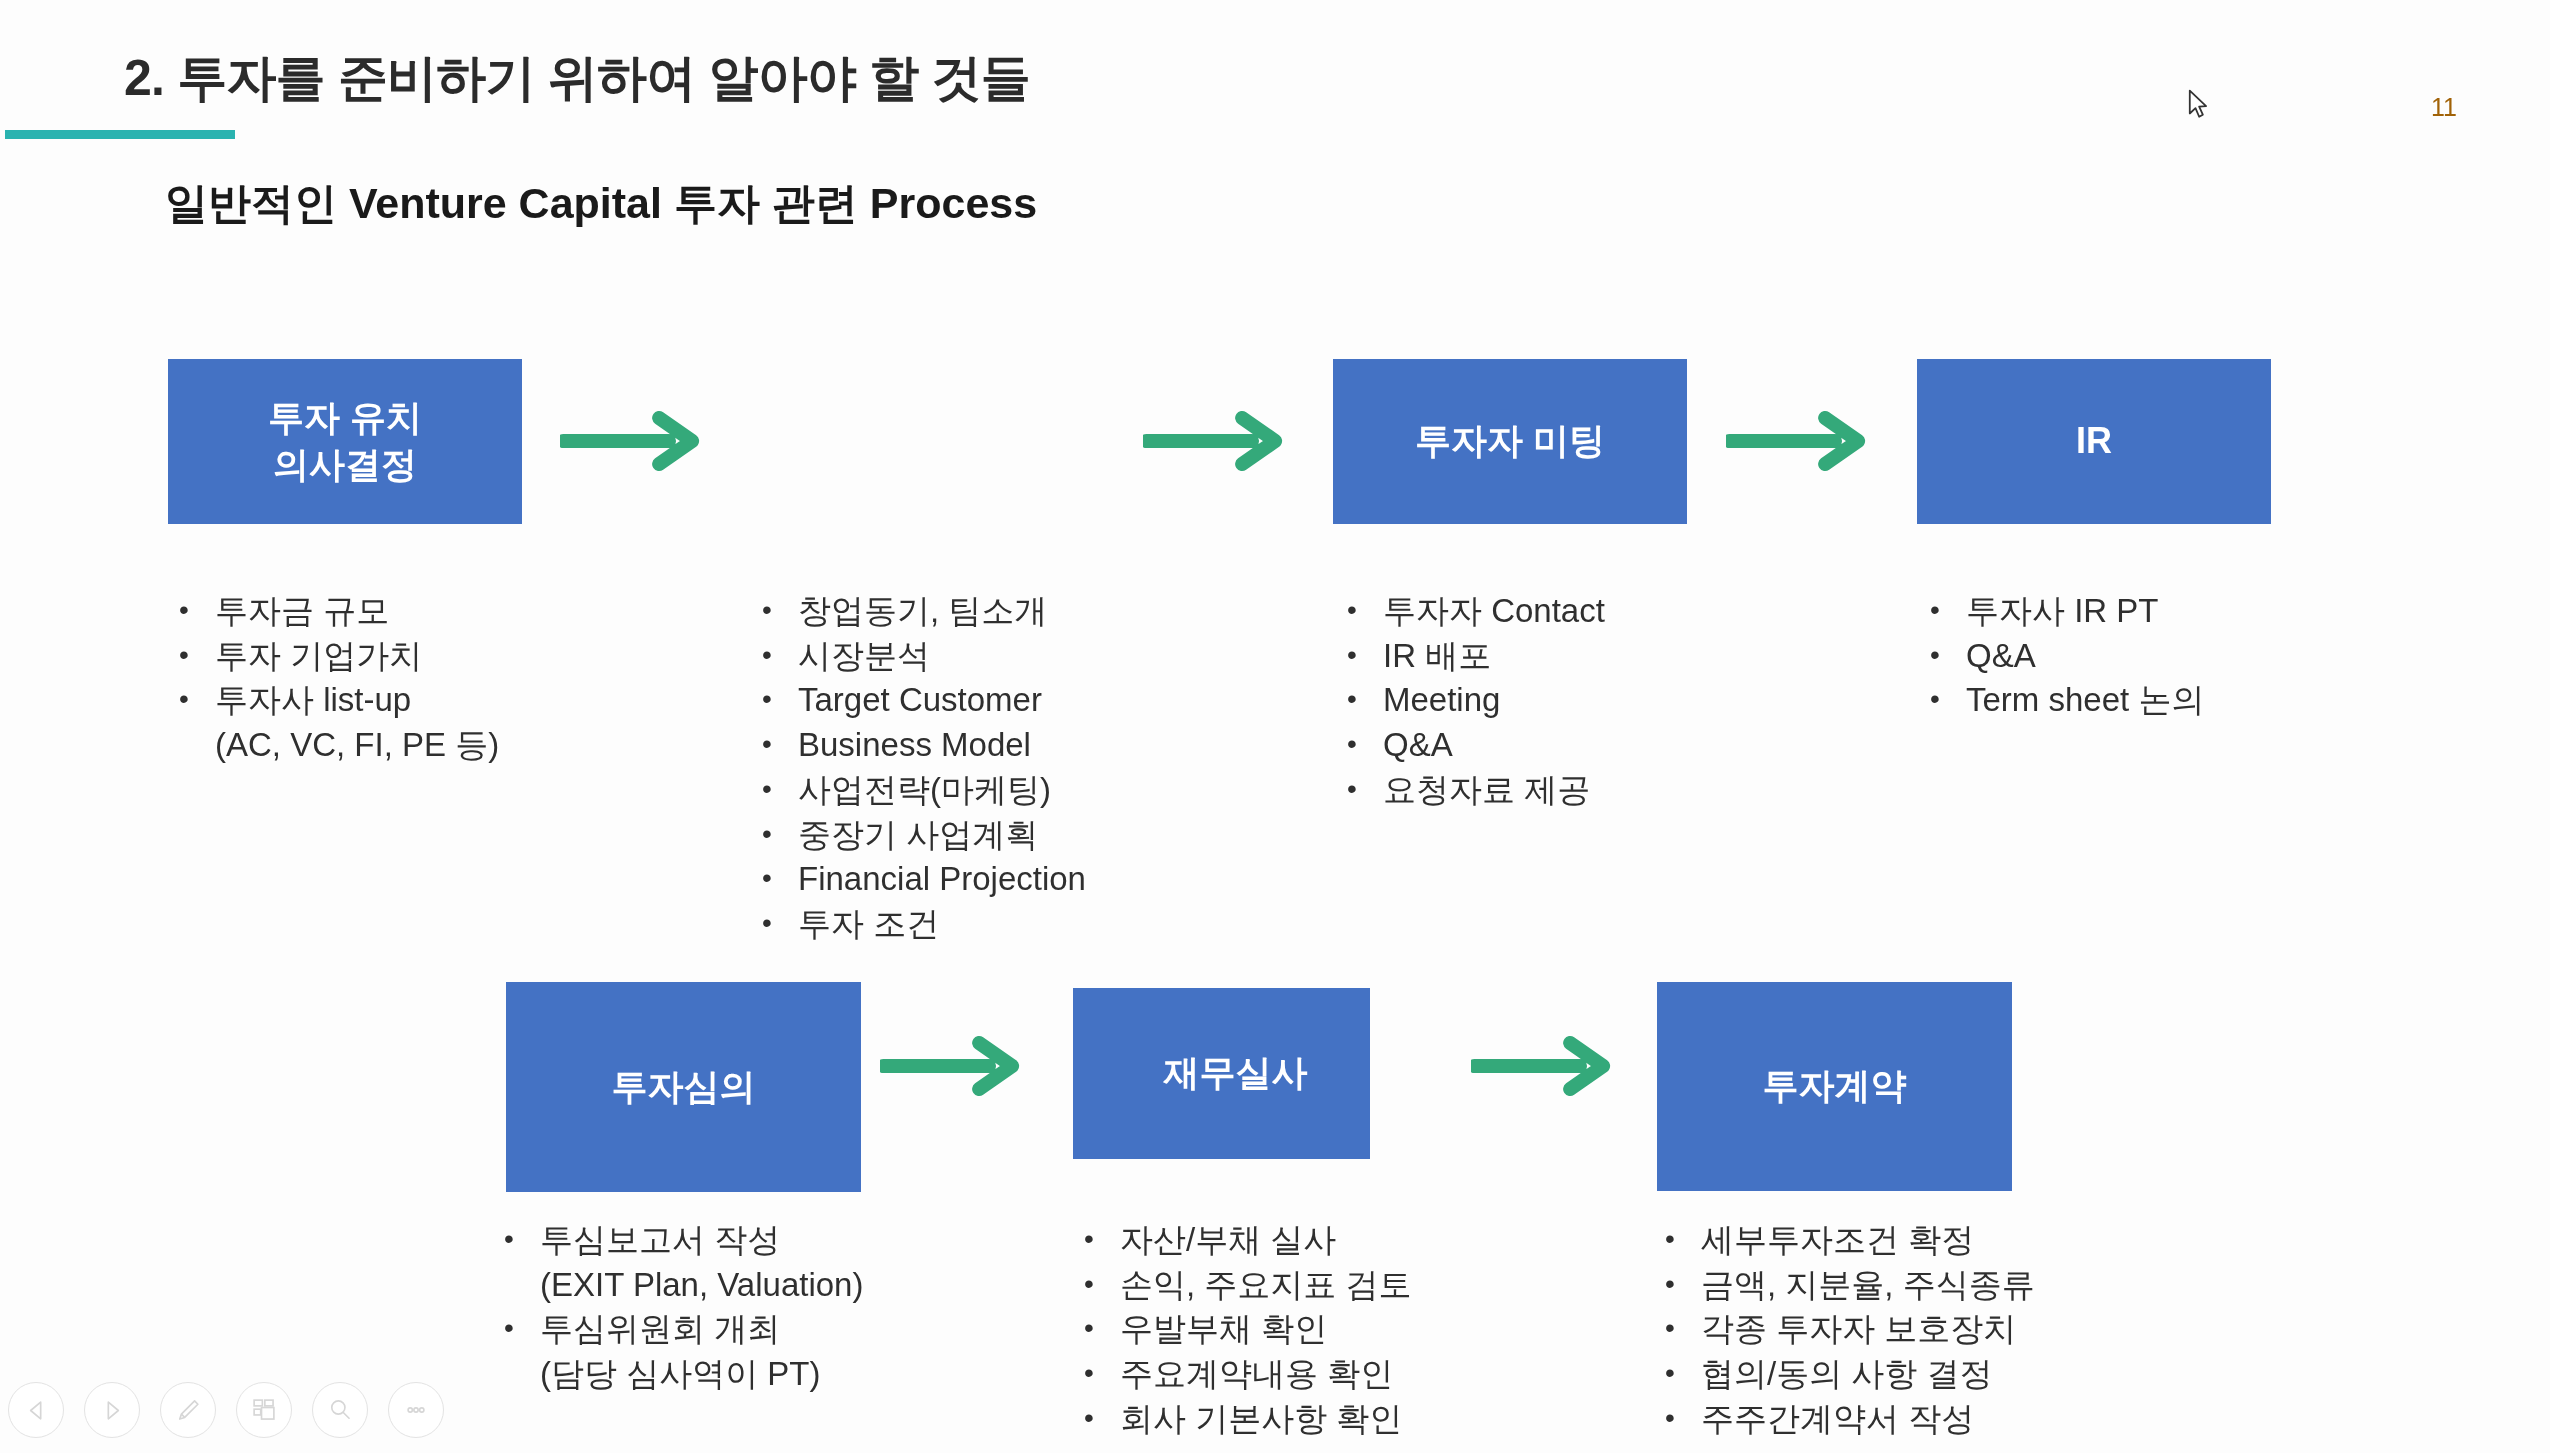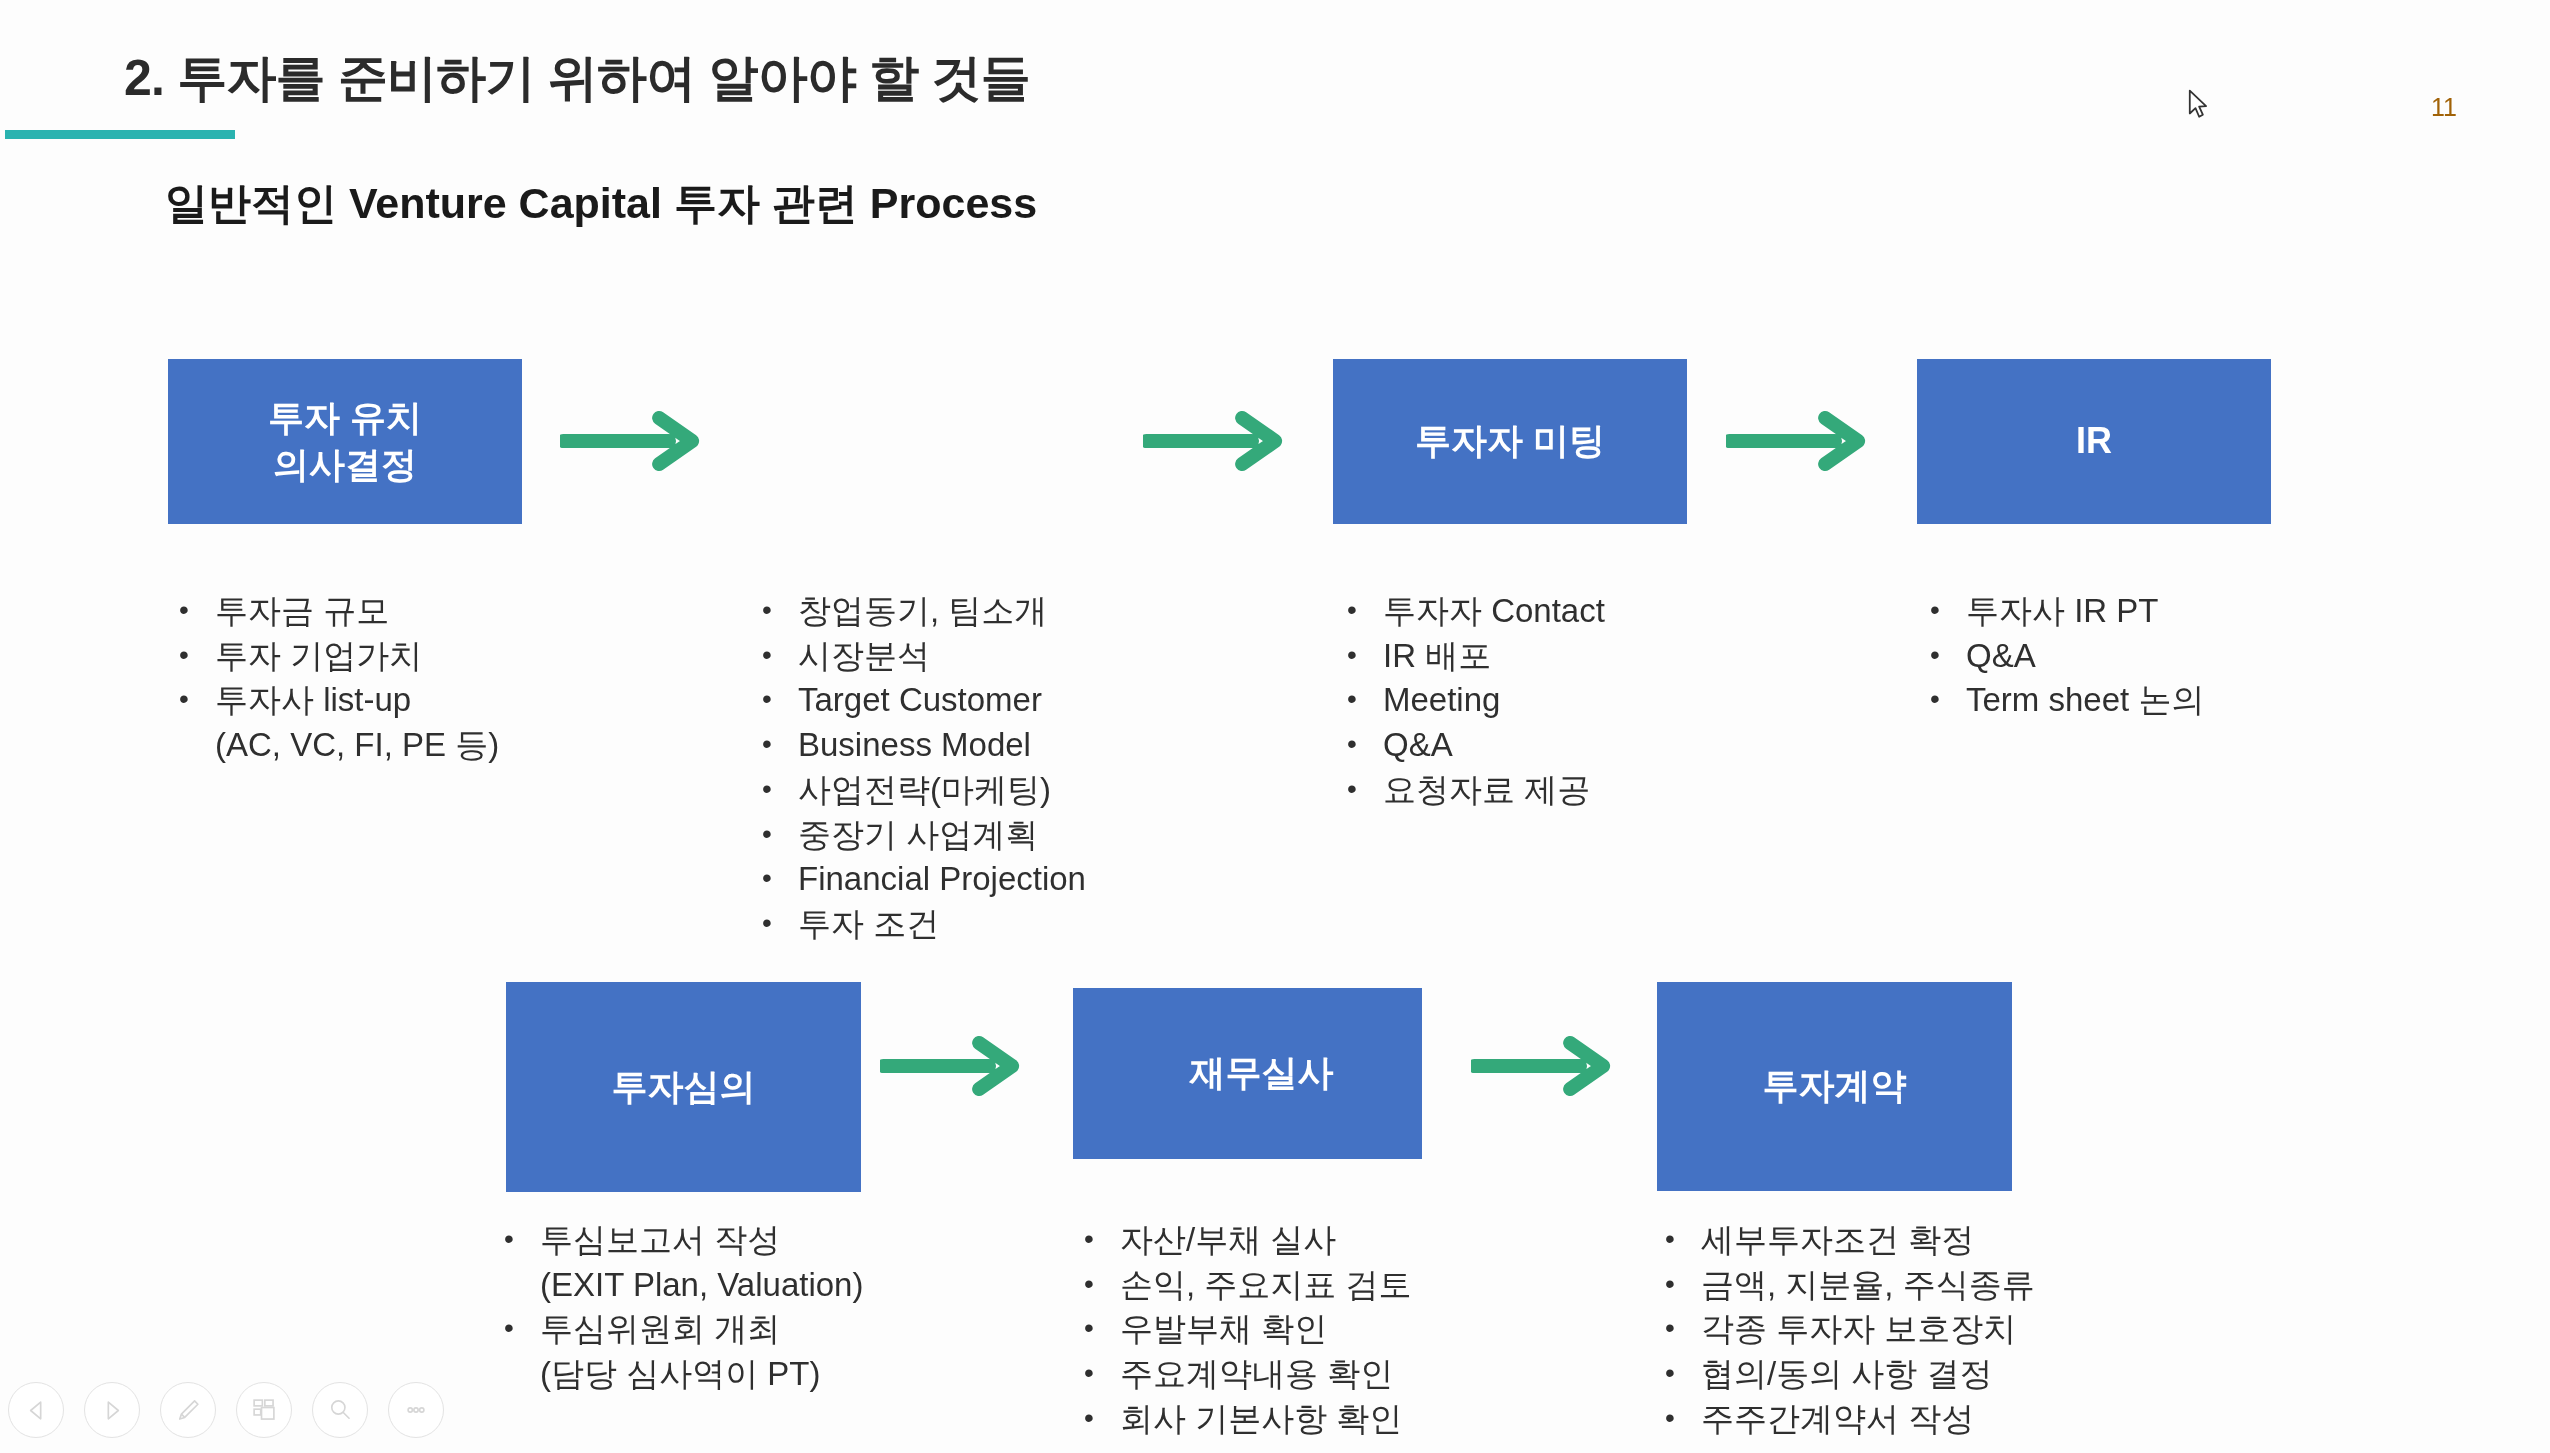--- a/index.html
+++ b/index.html
@@ -248,21 +248,21 @@
       <span class="txt">Q&amp;A</span>
     </div>
     <div class="li">
       <span class="dot">•</span>
       <span class="txt">Term sheet 논의</span>
     </div>
   </div>
 
   <div class="pbox" style="left:506px; top:982px; width:355px; height:210px;">투자심의</div>
 
-  <div class="pbox" style="left:1073px; top:988px; width:349px; height:171px;padding-left:28px;">재무실사</div>
+  <div class="pbox" style="left:1073px; top:988px; width:297px; height:171px;padding-left:28px;">재무실사</div>
 
   <div class="pbox" style="left:1657px; top:982px; width:355px; height:209px;">투자계약</div>
 
   <svg class="arrow" style="left:880px; top:1033px;" viewBox="0 0 190 80">
     <path d="M4 40 L132 40 M120 12 L160 40 L120 68" stroke="#34a97a" stroke-width="17" fill="none" stroke-linecap="round" stroke-linejoin="round"></path>
   </svg>
   <svg class="arrow" style="left:1471px; top:1033px;" viewBox="0 0 190 80">
     <path d="M4 40 L132 40 M120 12 L160 40 L120 68" stroke="#34a97a" stroke-width="17" fill="none" stroke-linecap="round" stroke-linejoin="round"></path>
   </svg>
 

